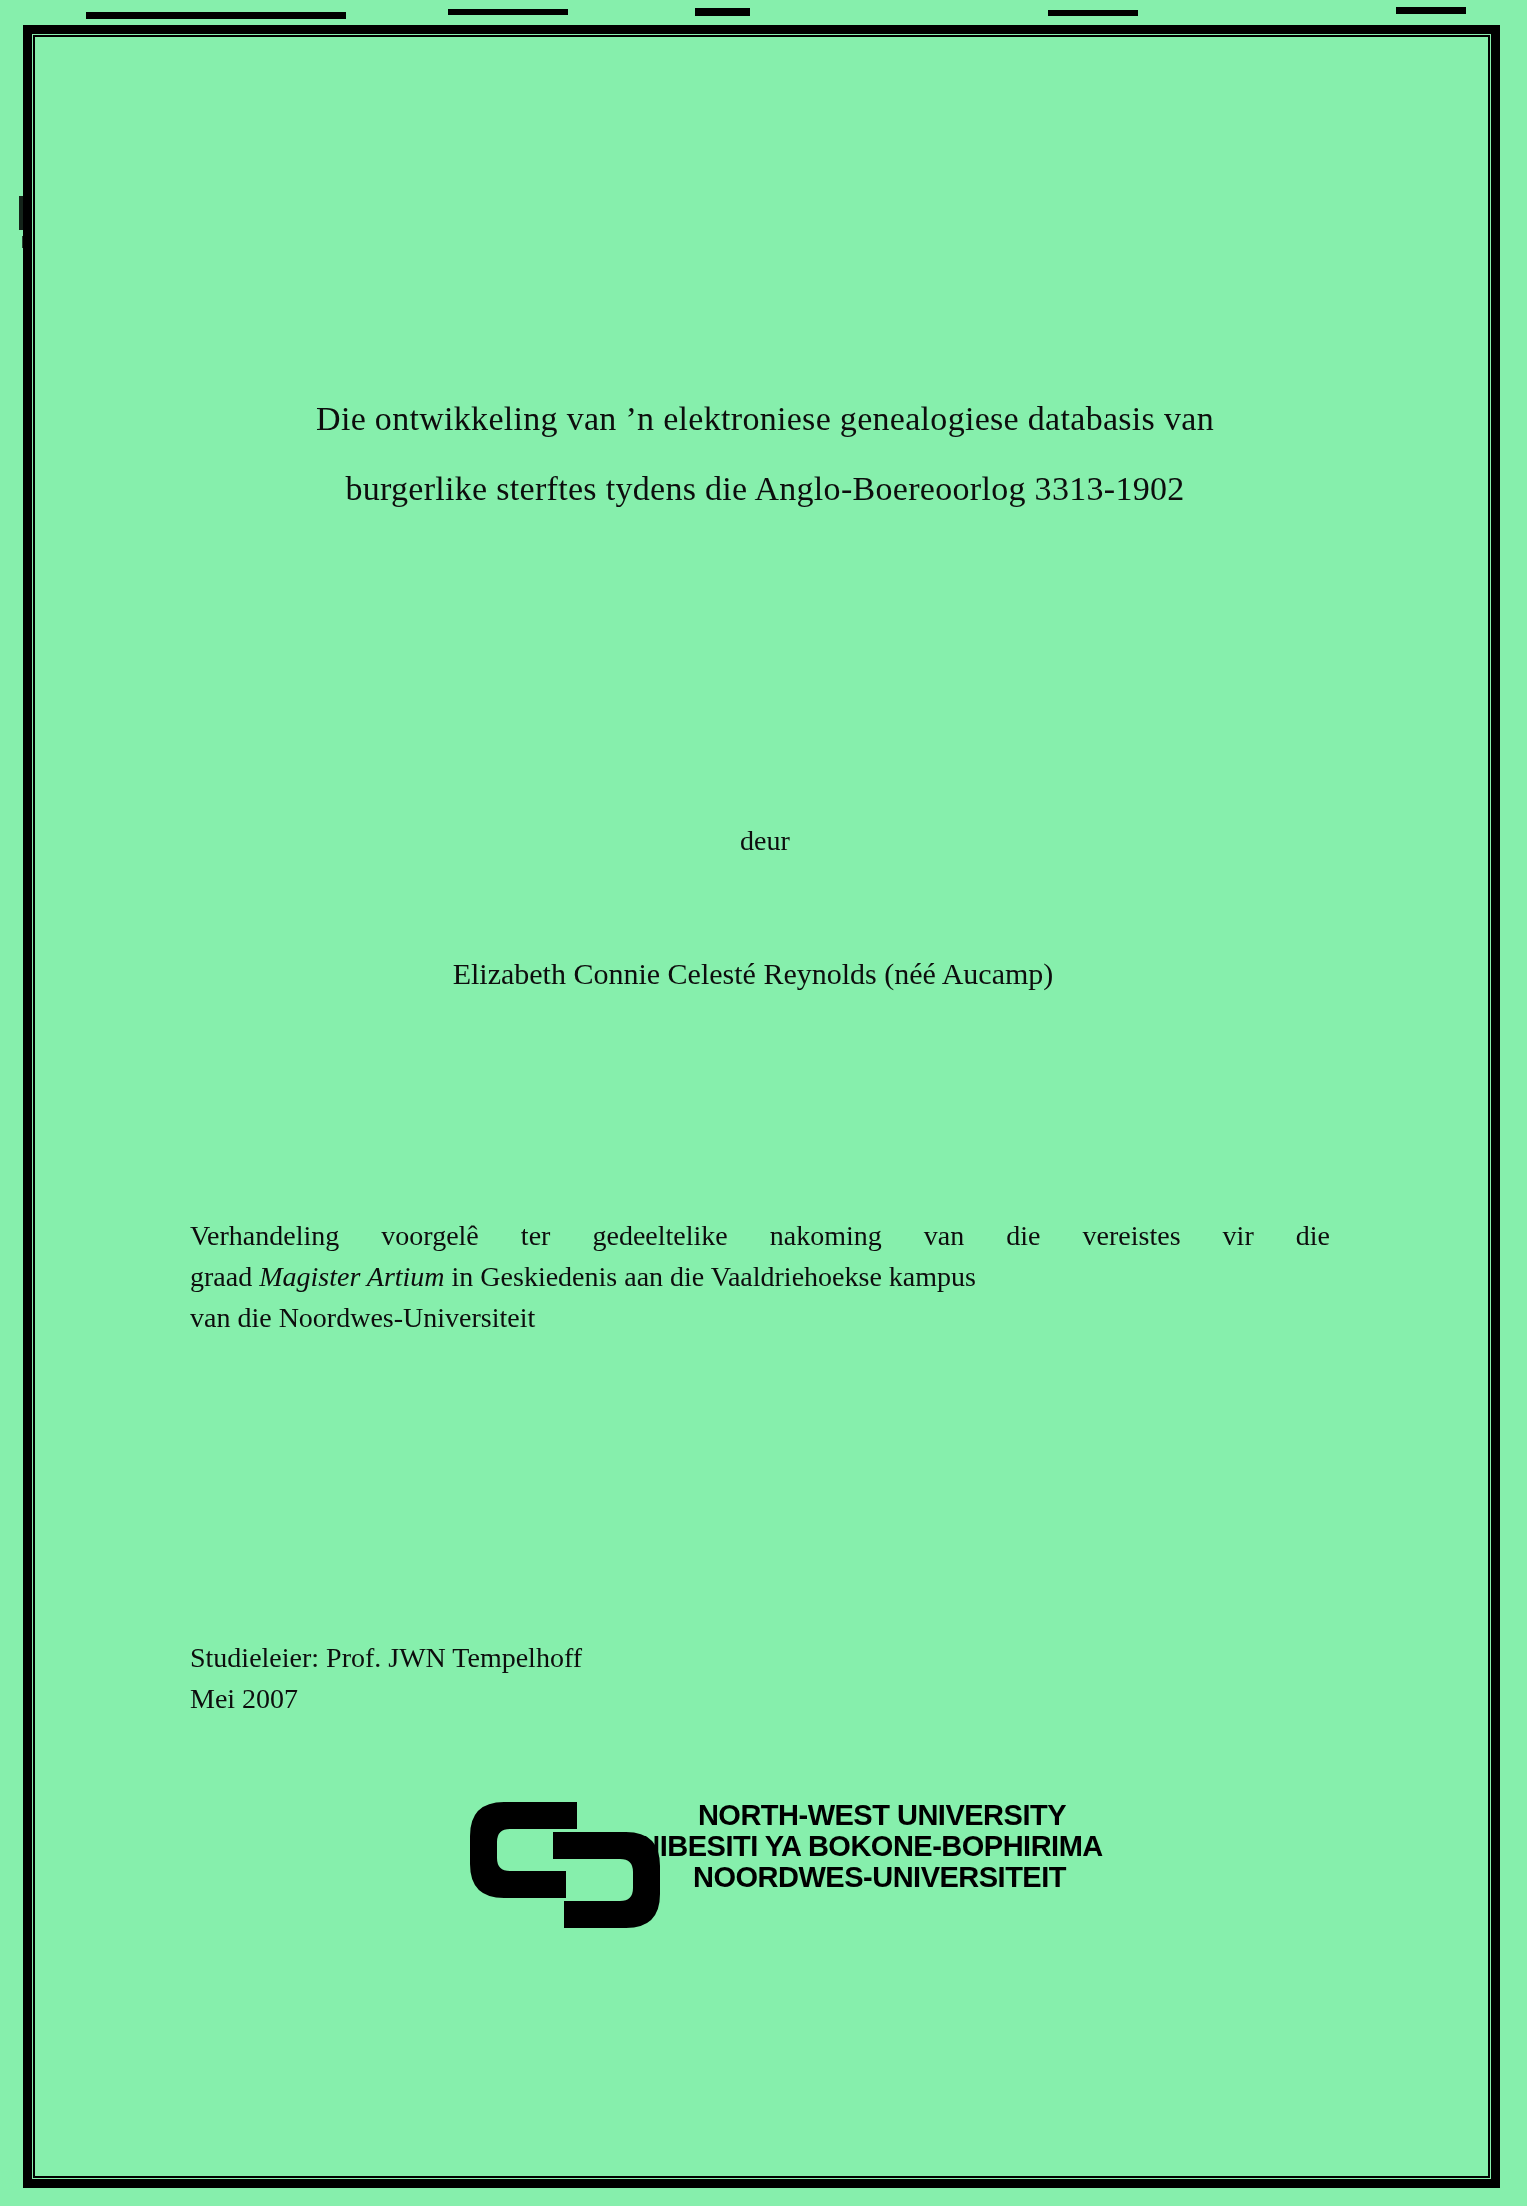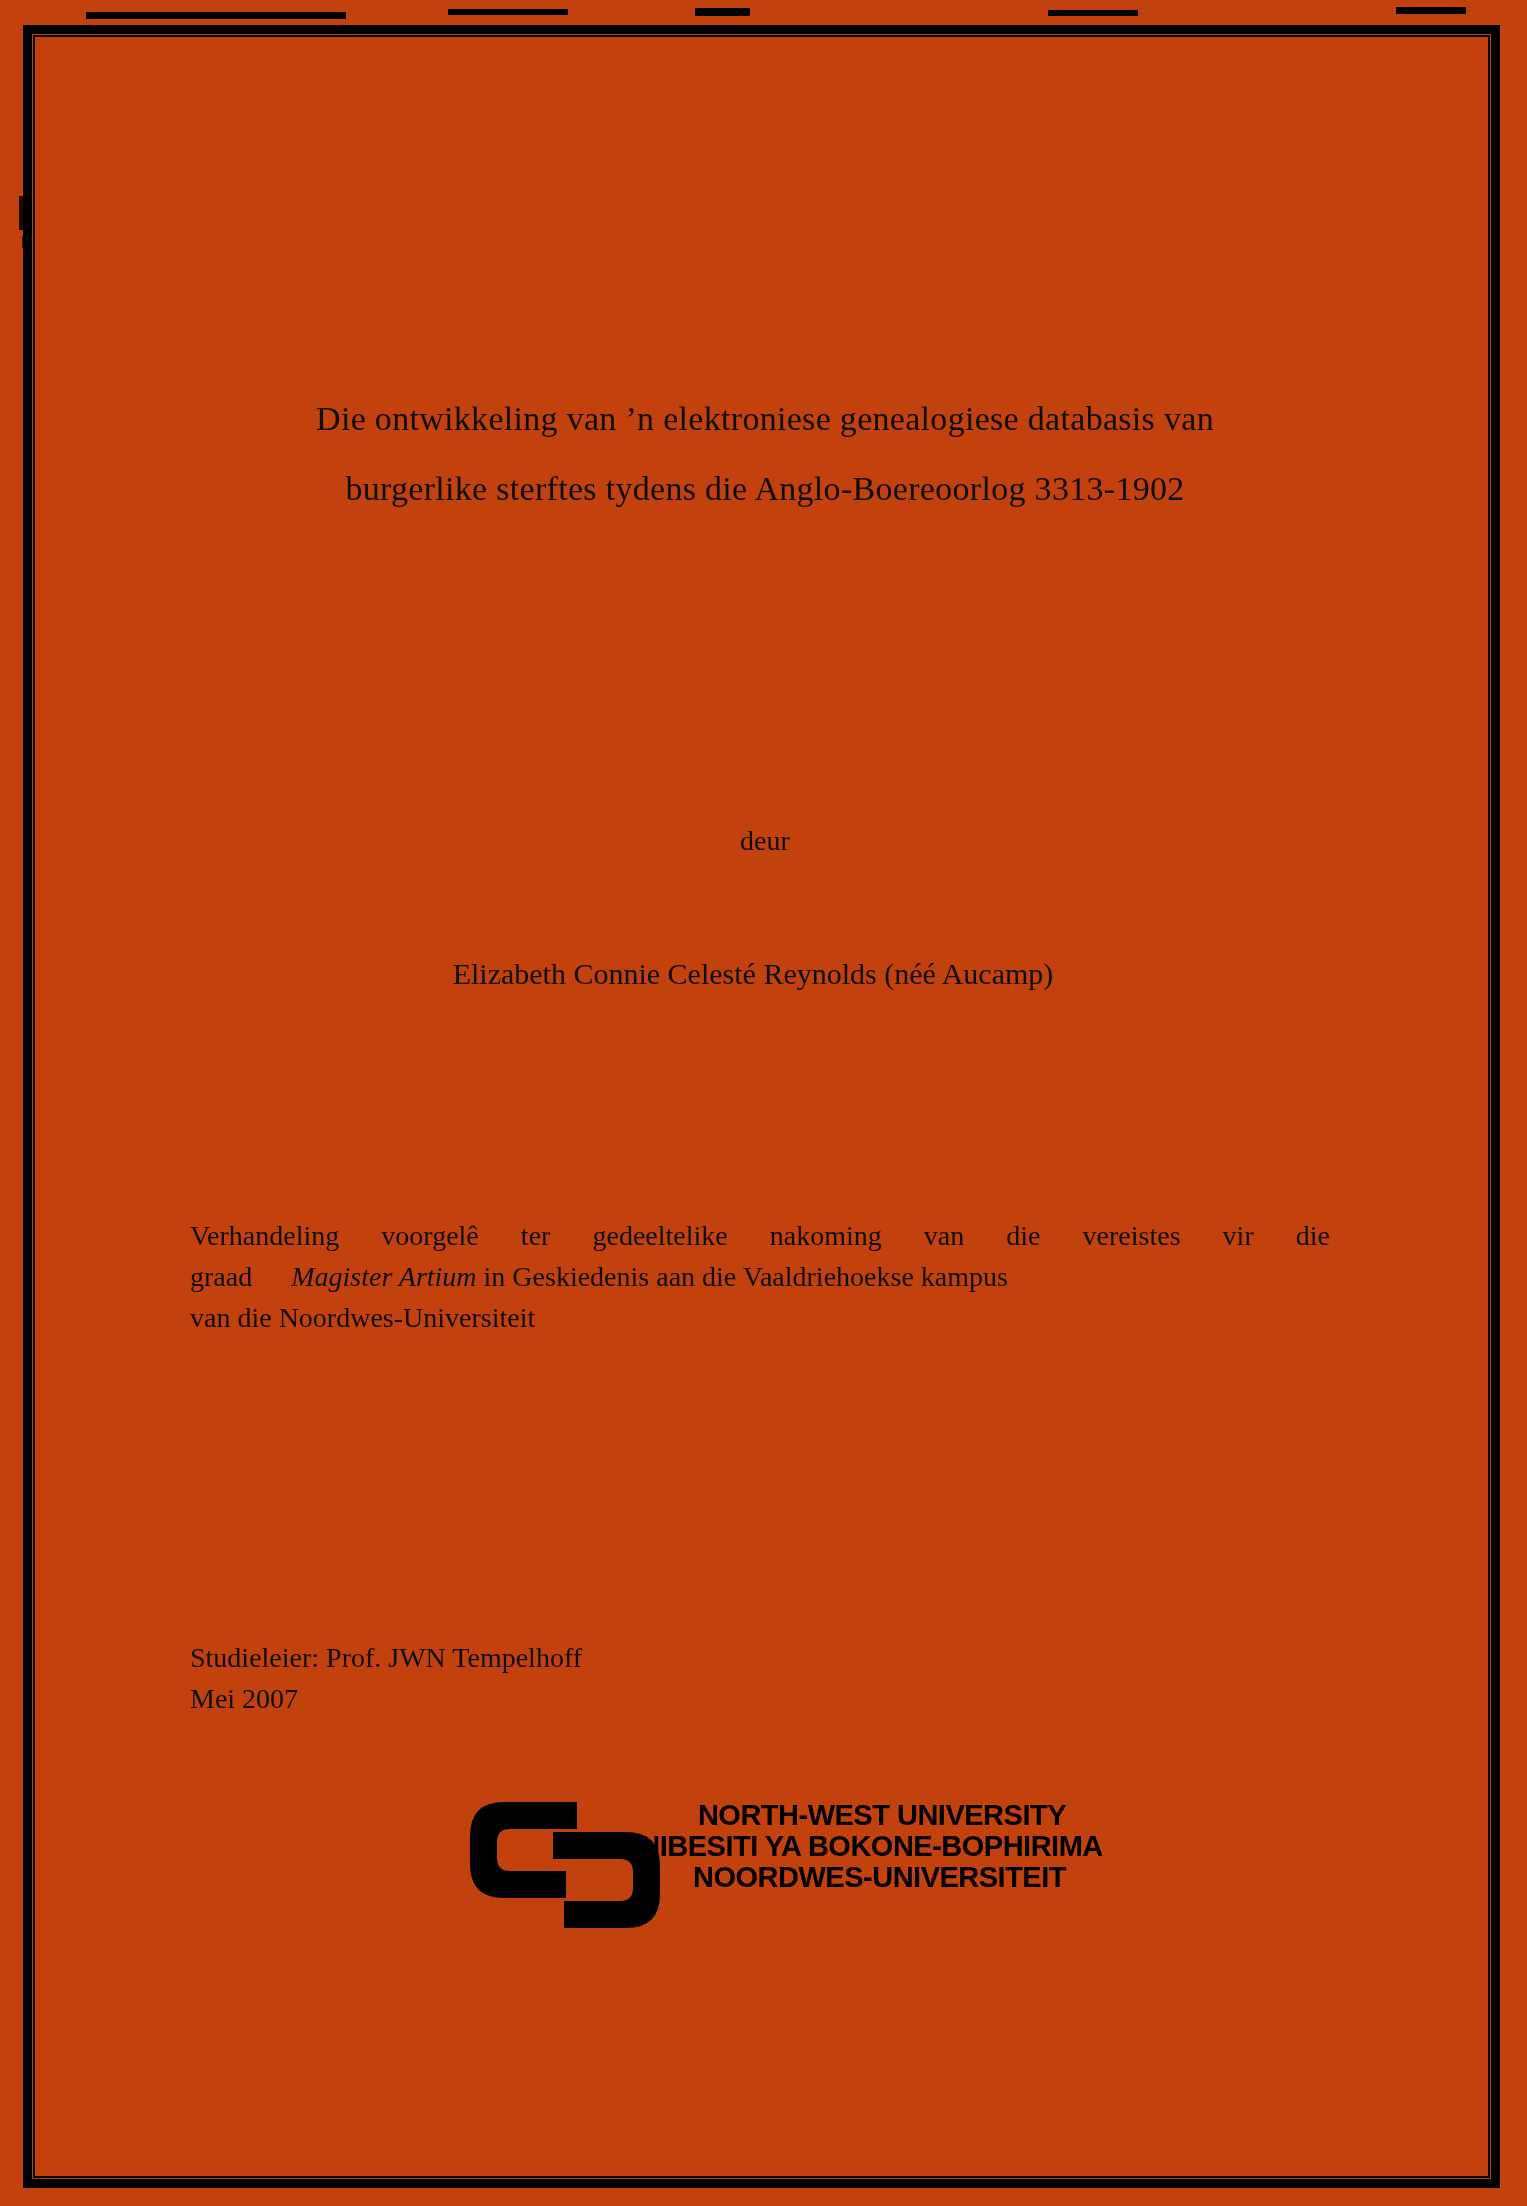--- a/index.html
+++ b/index.html
@@ -4,21 +4,21 @@
 <style>
   html, body {
     margin: 0;
     padding: 0;
     background: #ffffff;
   }
   .page {
     position: relative;
     width: 1527px;
     height: 2206px;
-    background: #c2410c;
+    background: #86efac;
     overflow: hidden;
     font-family: "Liberation Serif", serif;
     color: #0d0d0d;
   }
   
   .frame-outer {
     position: absolute;
     left: 23px;
     top: 25px;
     width: 1477px;
@@ -71,21 +71,20 @@
     font-size: 28px;
     line-height: 41px;
     text-align: left;
   }
   .statement .justified {
     text-align: justify;
     text-align-last: justify;
   }
   .statement .it {
     font-style: italic;
-    margin-left: 32px;
   }
   .supervisor-block {
     position: absolute;
     left: 190px;
     top: 1637px;
     width: 1140px;
     font-size: 28px;
     line-height: 41px;
   }
   

